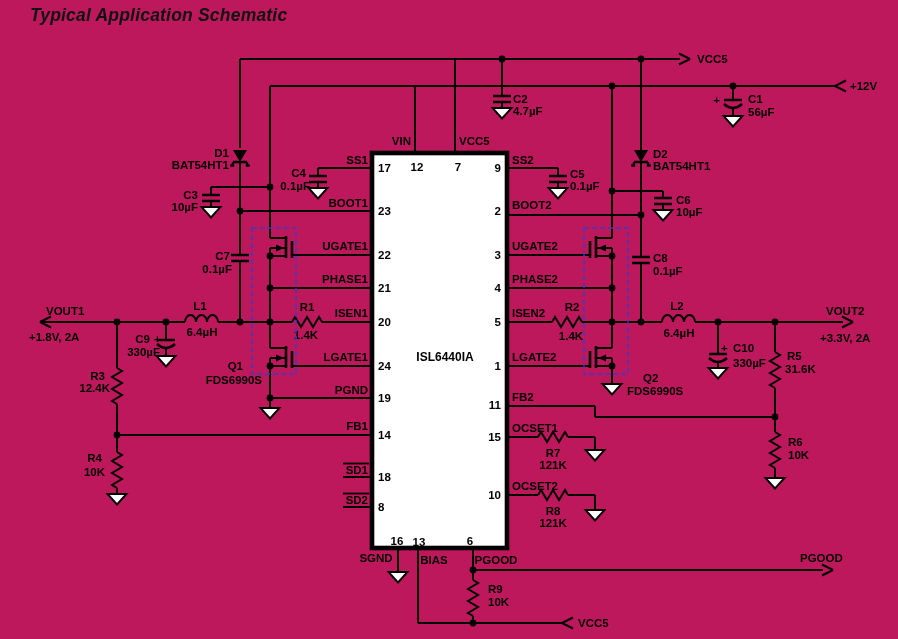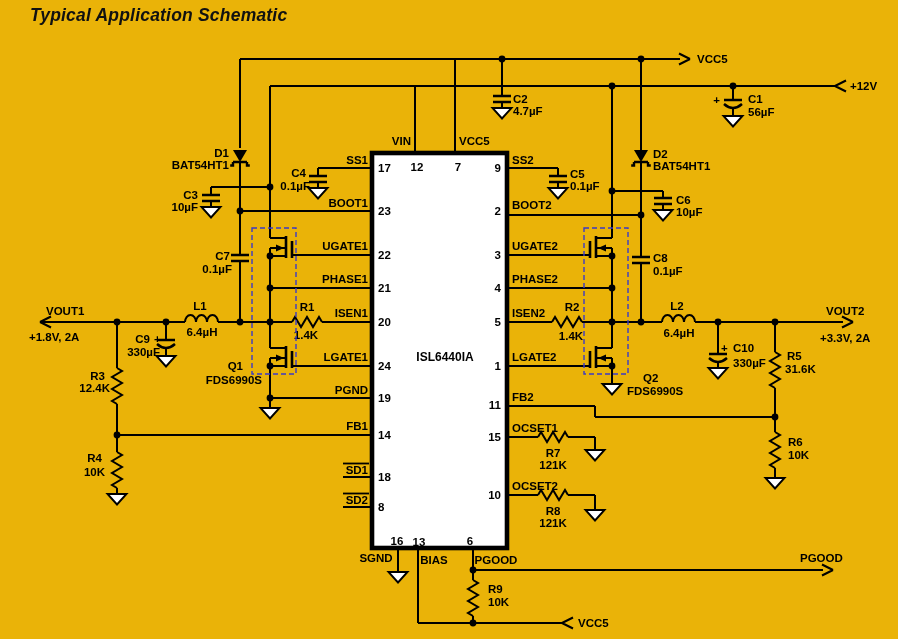--- a/index.html
+++ b/index.html
@@ -1,16 +1,16 @@
 <!DOCTYPE html>
 <html><head>
 <meta charset="utf-8">
 <style>
   html,body { margin:0; padding:0; background:#ffffff; }
-  #canvas { position:relative; width:898px; height:639px; background:#eab308; overflow:hidden;
+  #canvas { position:relative; width:898px; height:639px; background:#be185d; overflow:hidden;
             font-family:"Liberation Sans", sans-serif; }
   #schem { position:absolute; left:0; top:0; }
   .w   { stroke:#000; stroke-width:2; fill:none; }
   .w25 { stroke:#000; stroke-width:2.6; fill:none; }
   .cap { stroke:#000; stroke-width:2.4; fill:none; }
   .icb { stroke:#000; stroke-width:4.6; fill:#fff; }
   .dot { fill:#000; stroke:none; }
   .fil { fill:#000; stroke:none; }
   .gndp{ fill:#fff; stroke:#000; stroke-width:1.9; }
   .dash{ fill:none; stroke:#3a3ac8; stroke-width:1.4; stroke-dasharray:5 3; }

